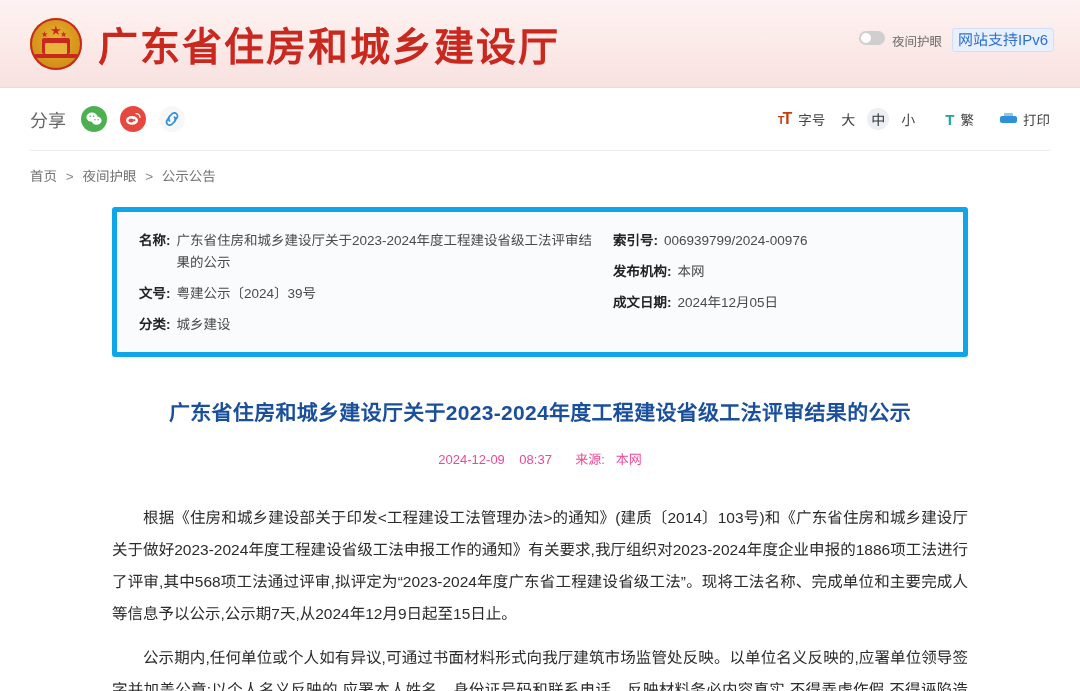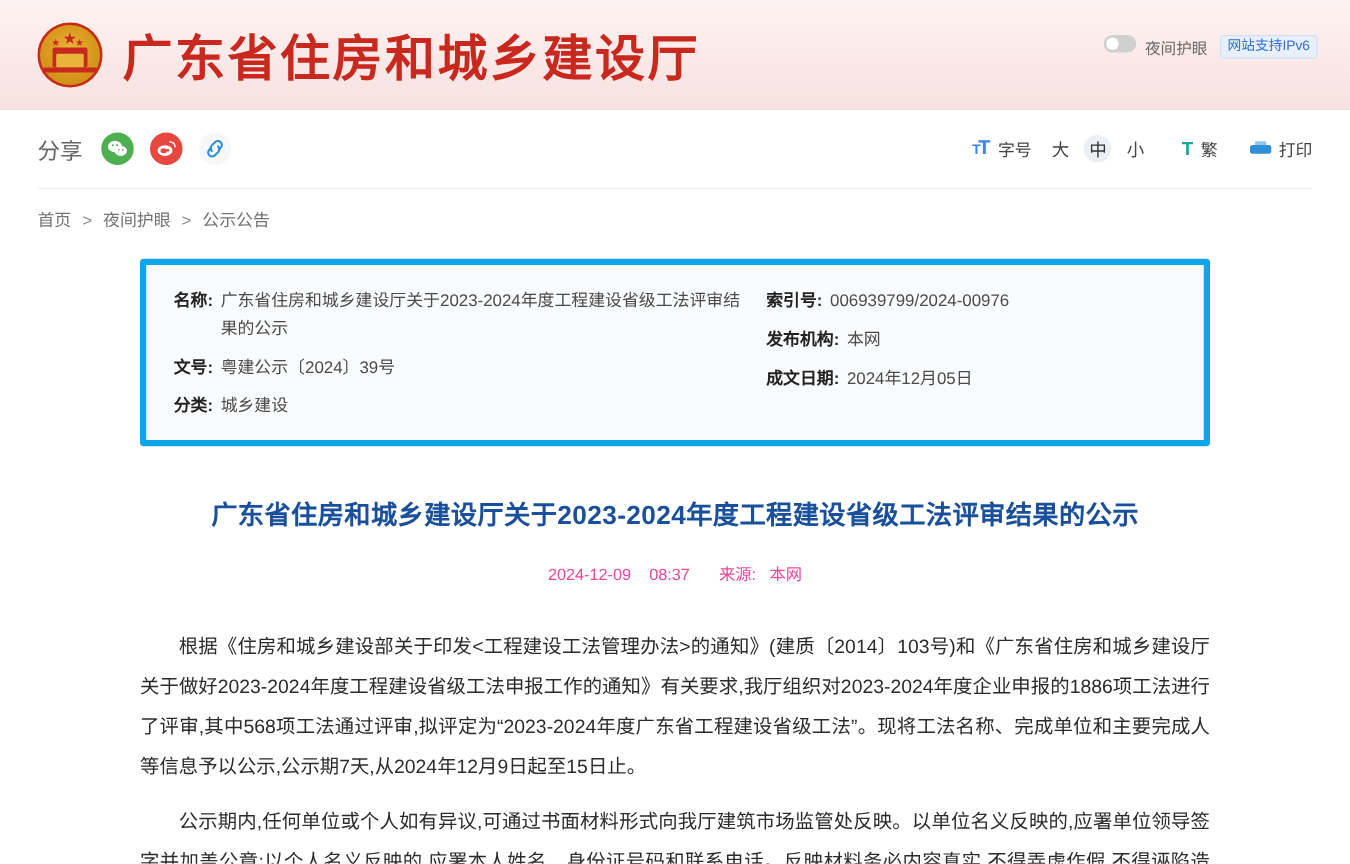--- a/index.html
+++ b/index.html
@@ -104,21 +104,21 @@
     left: 2px; top: 2px;
     width: 10px; height: 10px;
     border-radius: 50%;
     background: #ffffff;
   }
   .night-label {
     font-size: 12.5px;
     color: #6a6a6a;
   }
   .ipv6-badge {
-    font-size: 11px;
+    font-size: 15px;
     color: #2f6fd0;
     background: #e8f0fd;
     border: 1px solid #cfe0f8;
     border-radius: 3px;
     padding: 2px 5px;
     line-height: 1.2;
   }
 
   
   .toolbar {
@@ -162,21 +162,21 @@
     display: flex;
     align-items: center;
     gap: 26px;
   }
   .fontsize-group {
     display: flex;
     align-items: center;
     gap: 8px;
   }
   .fs-icon {
-    color: #3b82f6;
+    color: #c2410c;
     font-weight: bold;
     font-size: 16px;
     letter-spacing: -2px;
     margin-left: 36px;
   }
   .fs-icon .small { font-size: 11px; }
   .fs-label { font-size: 13.5px; color: #444; margin-right: 4px; }
   .fs-opt {
     font-size: 14px;
     color: #444;

